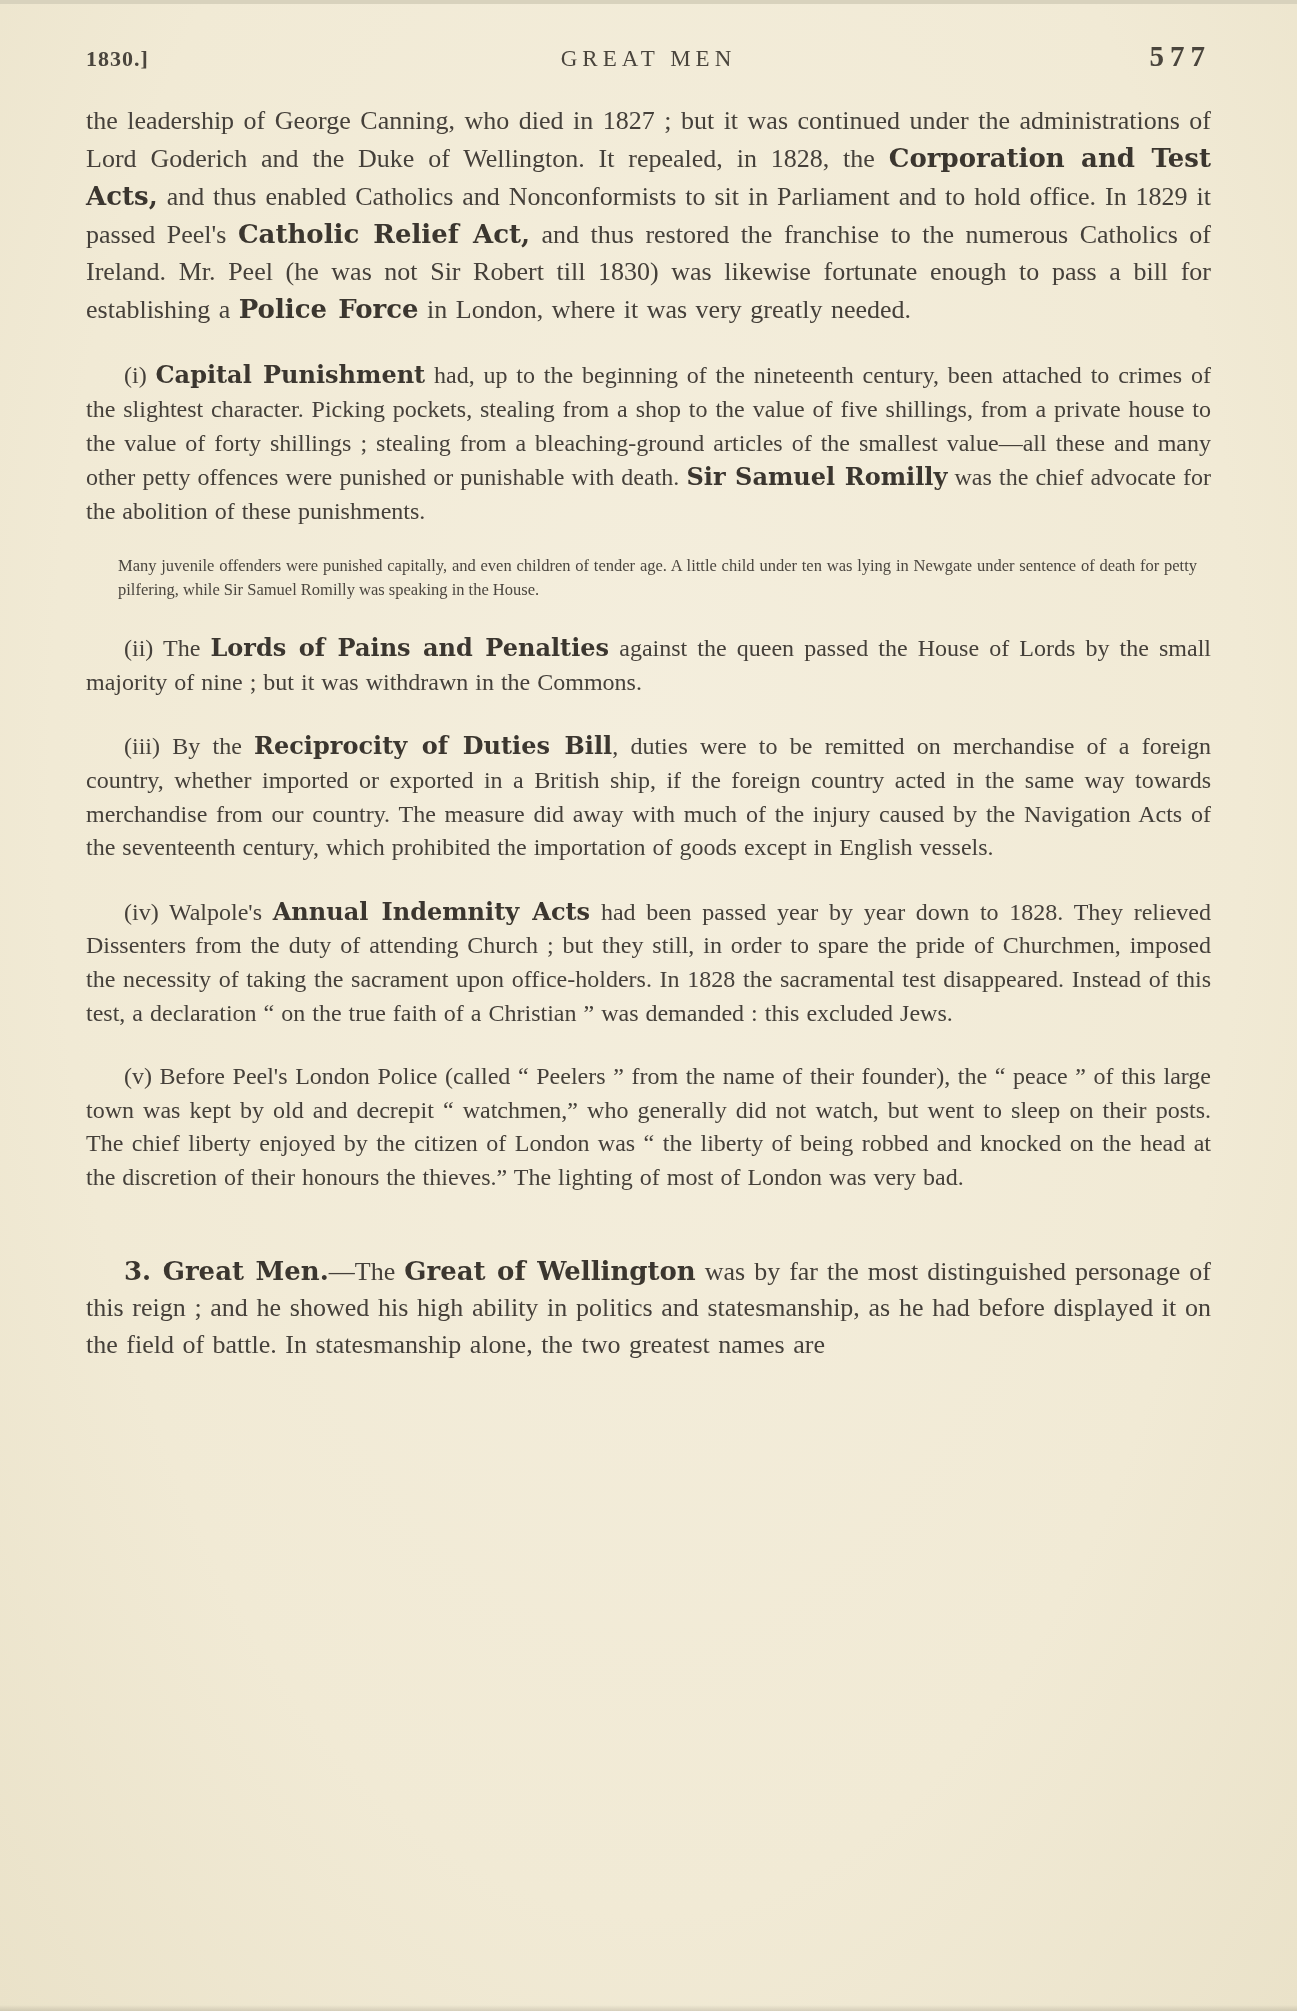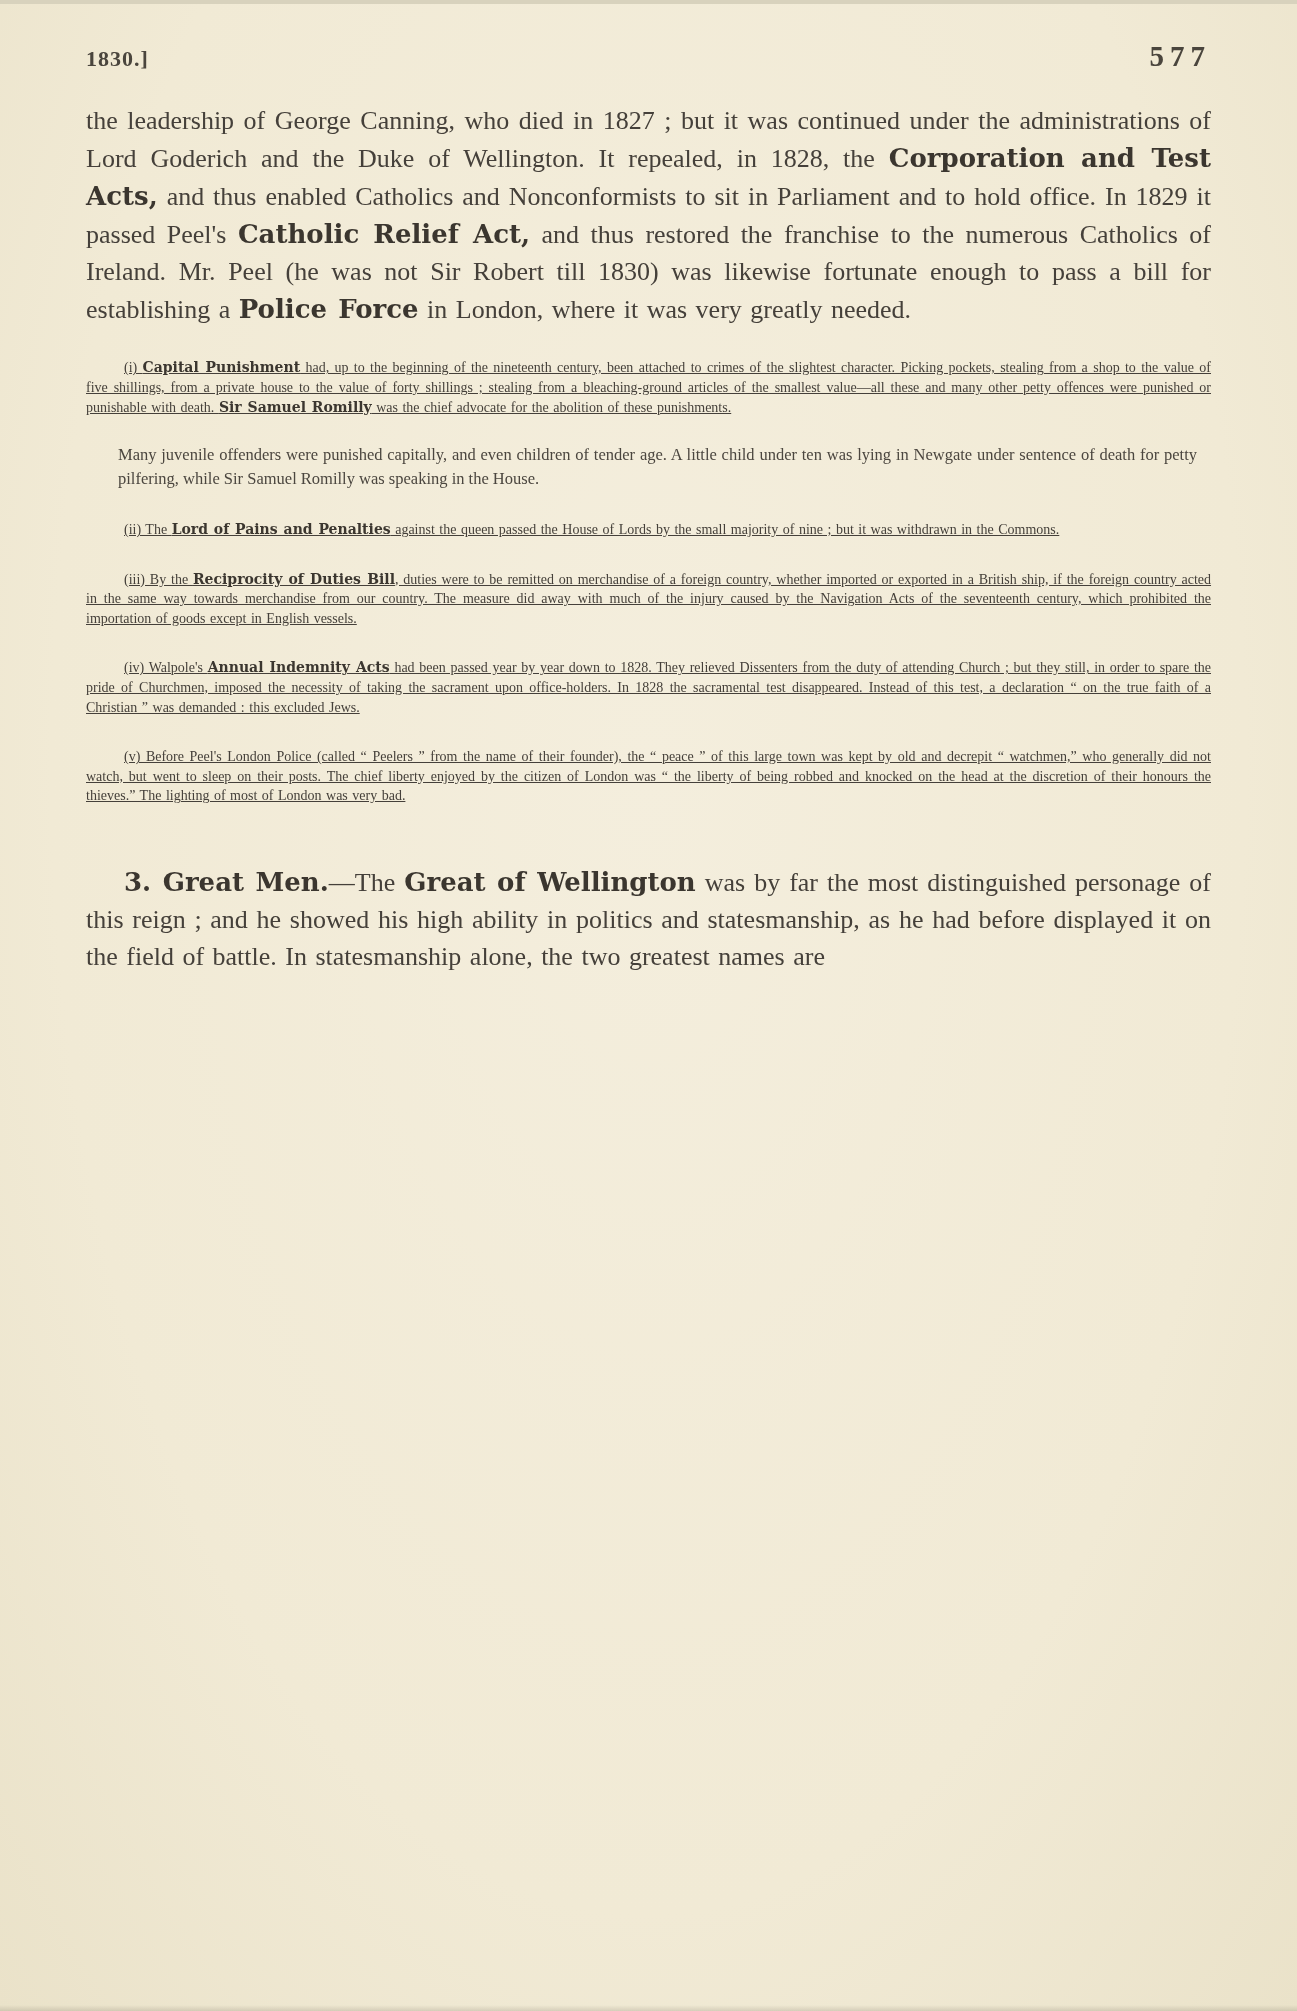--- a/index.html
+++ b/index.html
@@ -27,27 +27,26 @@
   .header .pageno { font-size: 29px; letter-spacing: 6px; width: 220px; text-align: right; font-weight: bold; }
   p { margin: 0; }
   .main {
     font-size: 26px;
     line-height: 1.42;
     text-align: justify;
     word-spacing: 2px;
     margin-top: 30px;
   }
   .note {
-    font-size: 14px;
+    font-size: 24px;
     line-height: 1.40;
     text-align: justify;
     text-indent: 38px;
     word-spacing: 1px;
     margin-top: 30px;
-    text-decoration: underline;
   }
   .subnote {
     font-size: 16.5px;
     line-height: 1.42;
     text-align: justify;
     margin: 26px 14px 0 32px;
     color: #4b463f;
   }
   .indent { text-indent: 38px; }
   .gap-large { margin-top: 58px; }
@@ -63,30 +62,31 @@
     background: linear-gradient(to top, rgba(60,55,40,0.25), rgba(60,55,40,0));
   }
 </style>
 </head>
 <body>
 
 <div class="page">
 
   <div class="header">
     <span class="year">1830.]</span>
+    <span class="title">GREAT MEN</span>
     <span class="pageno">577</span>
   </div>
 
   <p class="main"><span>the leadership of George Canning, who died in 1827 ; but it was continued under the administrations of Lord Goderich and the Duke of Wellington.  It repealed, in 1828, the </span><span class="b">Corporation and Test Acts,</span><span> and thus enabled Catholics and Nonconformists to sit in Parliament and to hold office.  In 1829 it passed Peel's </span><span class="b">Catholic Relief Act,</span><span> and thus restored the franchise to the numerous Catholics of Ireland.  Mr. Peel (he was not Sir Robert till 1830) was likewise fortunate enough to pass a bill for establishing a </span><span class="b">Police Force</span><span> in London, where it was very greatly needed.</span></p>
 
   <p class="note"><span>(i) </span><span class="b">Capital Punishment</span><span> had, up to the beginning of the nineteenth century, been attached to crimes of the slightest character.  Picking pockets, stealing from a shop to the value of five shillings, from a private house to the value of forty shillings ; stealing from a bleaching-ground articles of the smallest value—all these and many other petty offences were punished or punishable with death.  </span><span class="b">Sir Samuel Romilly</span><span> was the chief advocate for the abolition of these punishments.</span></p>
 
   <p class="subnote"><span>Many juvenile offenders were punished capitally, and even children of tender age.  A little child under ten was lying in Newgate under sentence of death for petty pilfering, while Sir Samuel Romilly was speaking in the House.</span></p>
 
-  <p class="note"><span>(ii) The </span><span class="b">Lord of Pains and Penalties</span><span> against the queen passed the House of Lords by the small majority of nine ; but it was withdrawn in the Commons.</span></p>
+  <p class="note"><span>(ii) The </span><span class="b">Lords of Pains and Penalties</span><span> against the queen passed the House of Lords by the small majority of nine ; but it was withdrawn in the Commons.</span></p>
 
   <p class="note"><span>(iii) By the </span><span class="b">Reciprocity of Duties Bill</span><span>, duties were to be remitted on merchandise of a foreign country, whether imported or exported in a British ship, if the foreign country acted in the same way towards merchandise from our country.  The measure did away with much of the injury caused by the Navigation Acts of the seventeenth century, which prohibited the importation of goods except in English vessels.</span></p>
 
   <p class="note"><span>(iv) Walpole's </span><span class="b">Annual Indemnity Acts</span><span> had been passed year by year down to 1828.  They relieved Dissenters from the duty of attending Church ; but they still, in order to spare the pride of Churchmen, imposed the necessity of taking the sacrament upon office-holders.  In 1828 the sacramental test disappeared.  Instead of this test, a declaration “ on the true faith of a Christian ” was demanded : this excluded Jews.</span></p>
 
   <p class="note"><span>(v) Before Peel's London Police (called “ Peelers ” from the name of their founder), the “ peace ” of this large town was kept by old and decrepit “ watchmen,” who generally did not watch, but went to sleep on their posts.  The chief liberty enjoyed by the citizen of London was “ the liberty of being robbed and knocked on the head at the discretion of their honours the thieves.”  The lighting of most of London was very bad.</span></p>
 
   <p class="main indent gap-large"><span class="b">3. Great Men.</span><span>—The </span><span class="b">Great of Wellington</span><span> was by far the most distinguished personage of this reign ; and he showed his high ability in politics and statesmanship, as he had before displayed it on the field of battle.  In statesmanship alone, the two greatest names are</span></p>
 
   <div class="bottom-artifact"></div>

